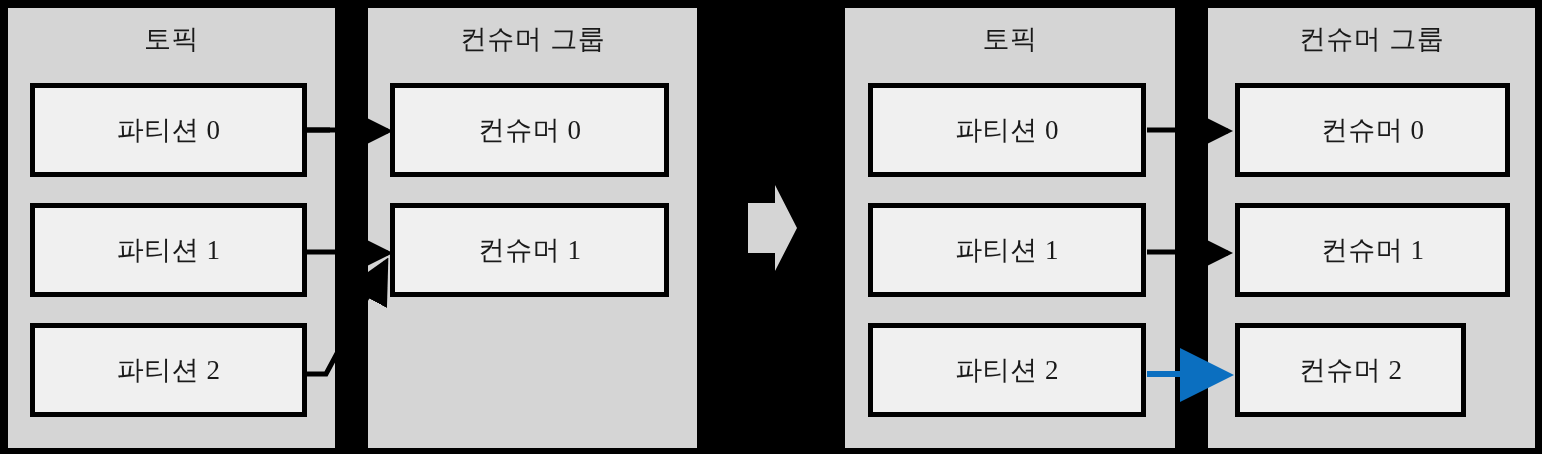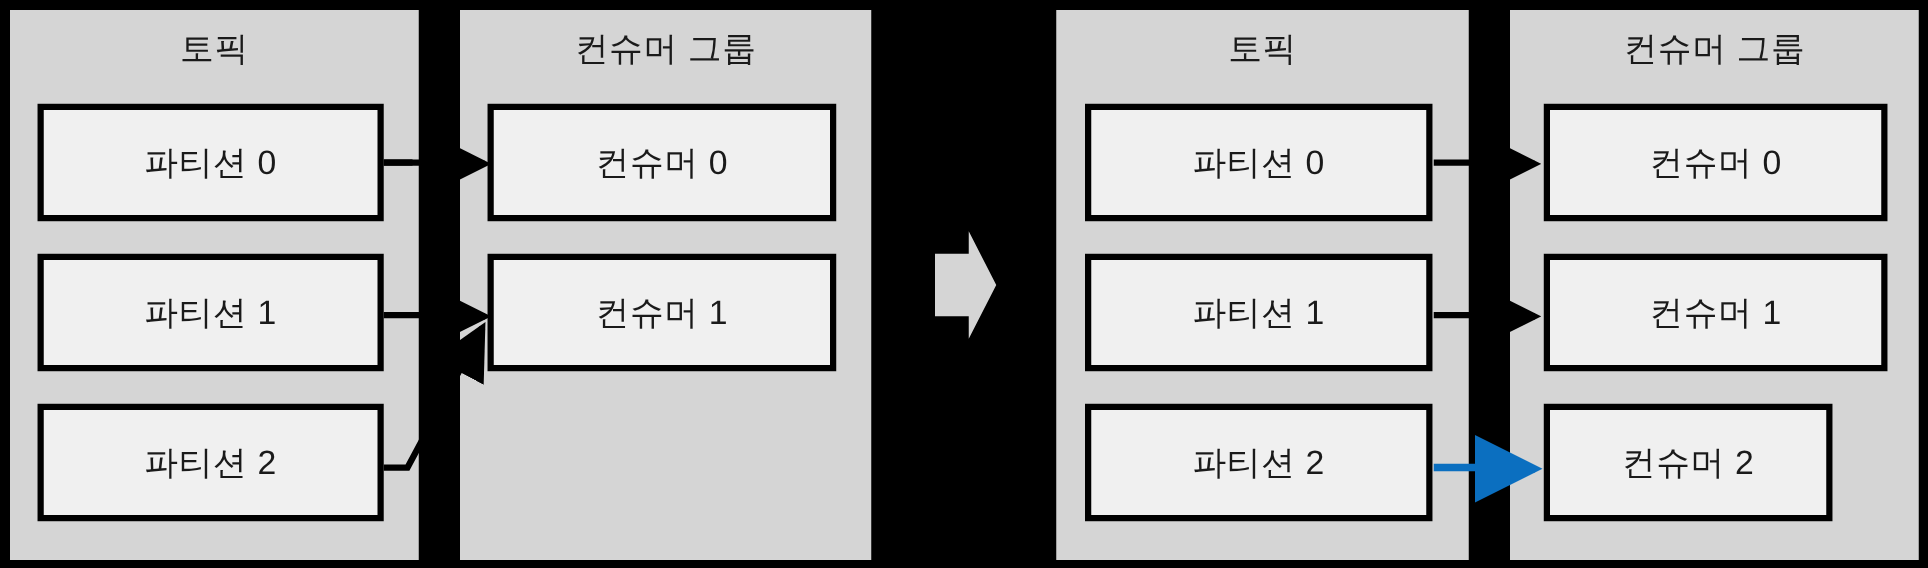--- a/index.html
+++ b/index.html
@@ -36,20 +36,21 @@
     white-space: nowrap;
   }
   .node {
     position: absolute;
     background: #f0f0f0;
     border: 5px solid #000000;
     box-sizing: border-box;
     display: flex;
     align-items: center;
     justify-content: center;
+    font-family: Liberation Serif, serif;
   }
   .node-label {
     font-size: 27px;
     line-height: 32px;
     color: #1a1a1a;
     letter-spacing: 0.5px;
     white-space: nowrap;
   }
   .edge-layer {
     position: absolute;

